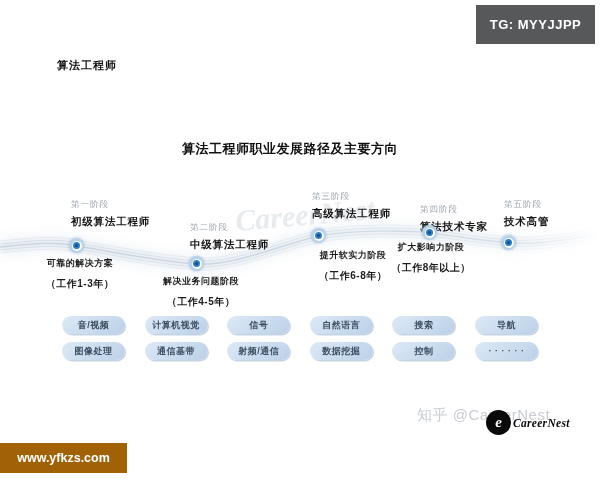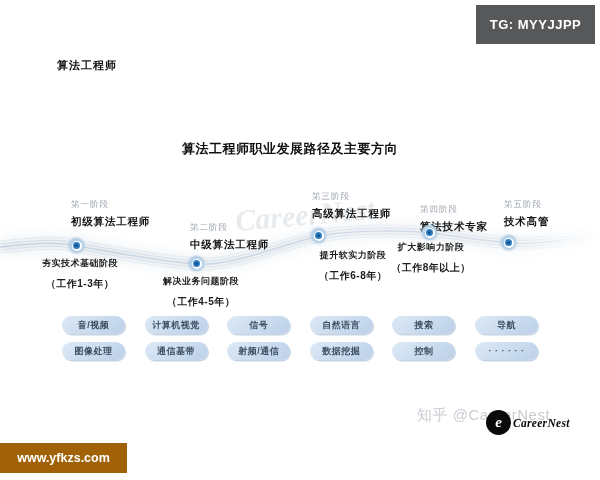--- a/index.html
+++ b/index.html
@@ -164,21 +164,21 @@
     </div>
   <div class="node n5">
       <div class="ring">
         <div class="core">
           <div class="dot"></div>
         </div>
       </div>
     </div>
 
   <div class="desc d1">
-    <div class="dline">夯实技术基础阶段</div>
+    <div class="dline">可靠的解决方案</div>
     <div class="dyears">（工作1-3年）</div>
   </div>
   <div class="desc d2">
     <div class="dline">解决业务问题阶段</div>
     <div class="dyears">（工作4-5年）</div>
   </div>
   <div class="desc d3">
     <div class="dline">提升软实力阶段</div>
     <div class="dyears">（工作6-8年）</div>
   </div>

